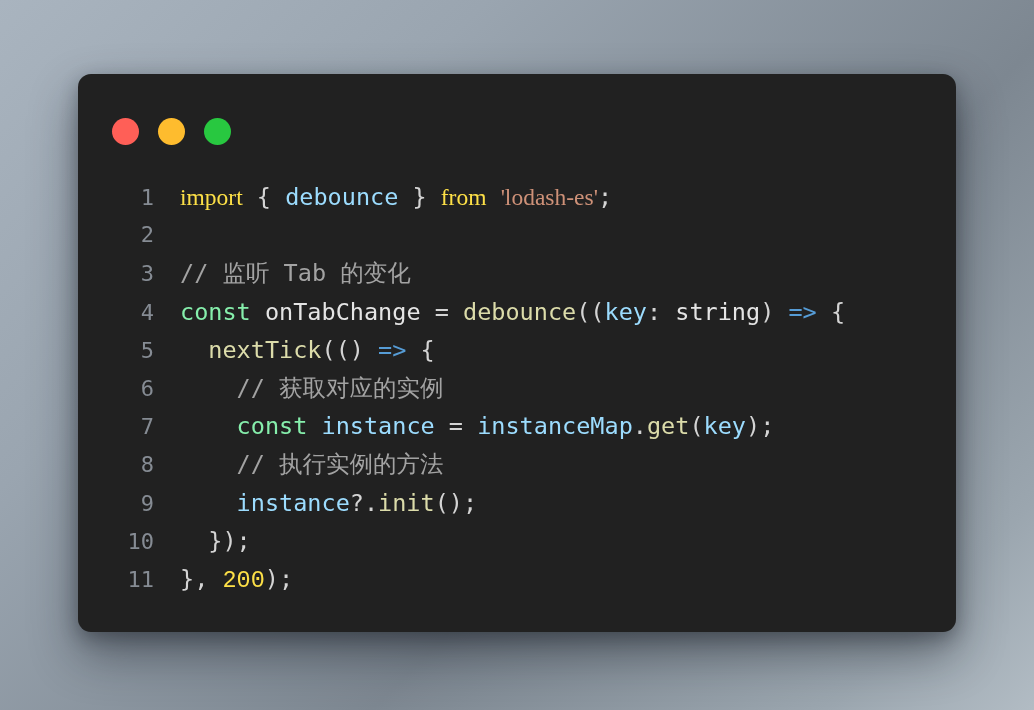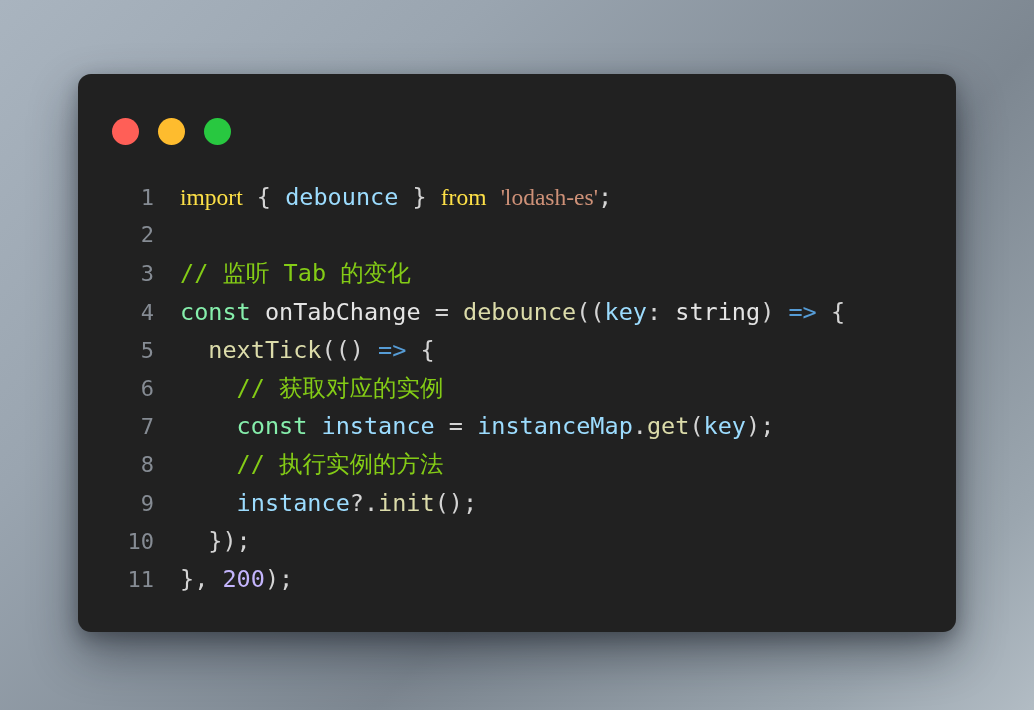--- a/index.html
+++ b/index.html
@@ -79,22 +79,22 @@
     white-space: pre;
   }
 
   
   .t-kw       { color: #86efac; }  
   .t-import   { color: #fde047; font-family: Liberation Serif, serif; }  
   .t-var      { color: #9cdcfe; }  
   .t-fn       { color: #dcdcaa; }  
   .t-def      { color: #e5e5e5; }  
   .t-str      { color: #ce9178; font-family: Liberation Serif, serif; }  
-  .t-num      { color: #c4b5fd; }  
-  .t-cmt      { color: #84cc16; }  
+  .t-num      { color: #fde047; font-family: Liberation Mono, monospace; }  
+  .t-cmt      { color: #a3a3a3; }  
   .t-pun      { color: #d4d4d4; }  
   .t-op       { color: #569cd6; }  
   .t-plain    { color: #d4d4d4; }
 </style>
 </head>
 <body>
 
 <div id="code-window">
 
   <div id="titlebar">

